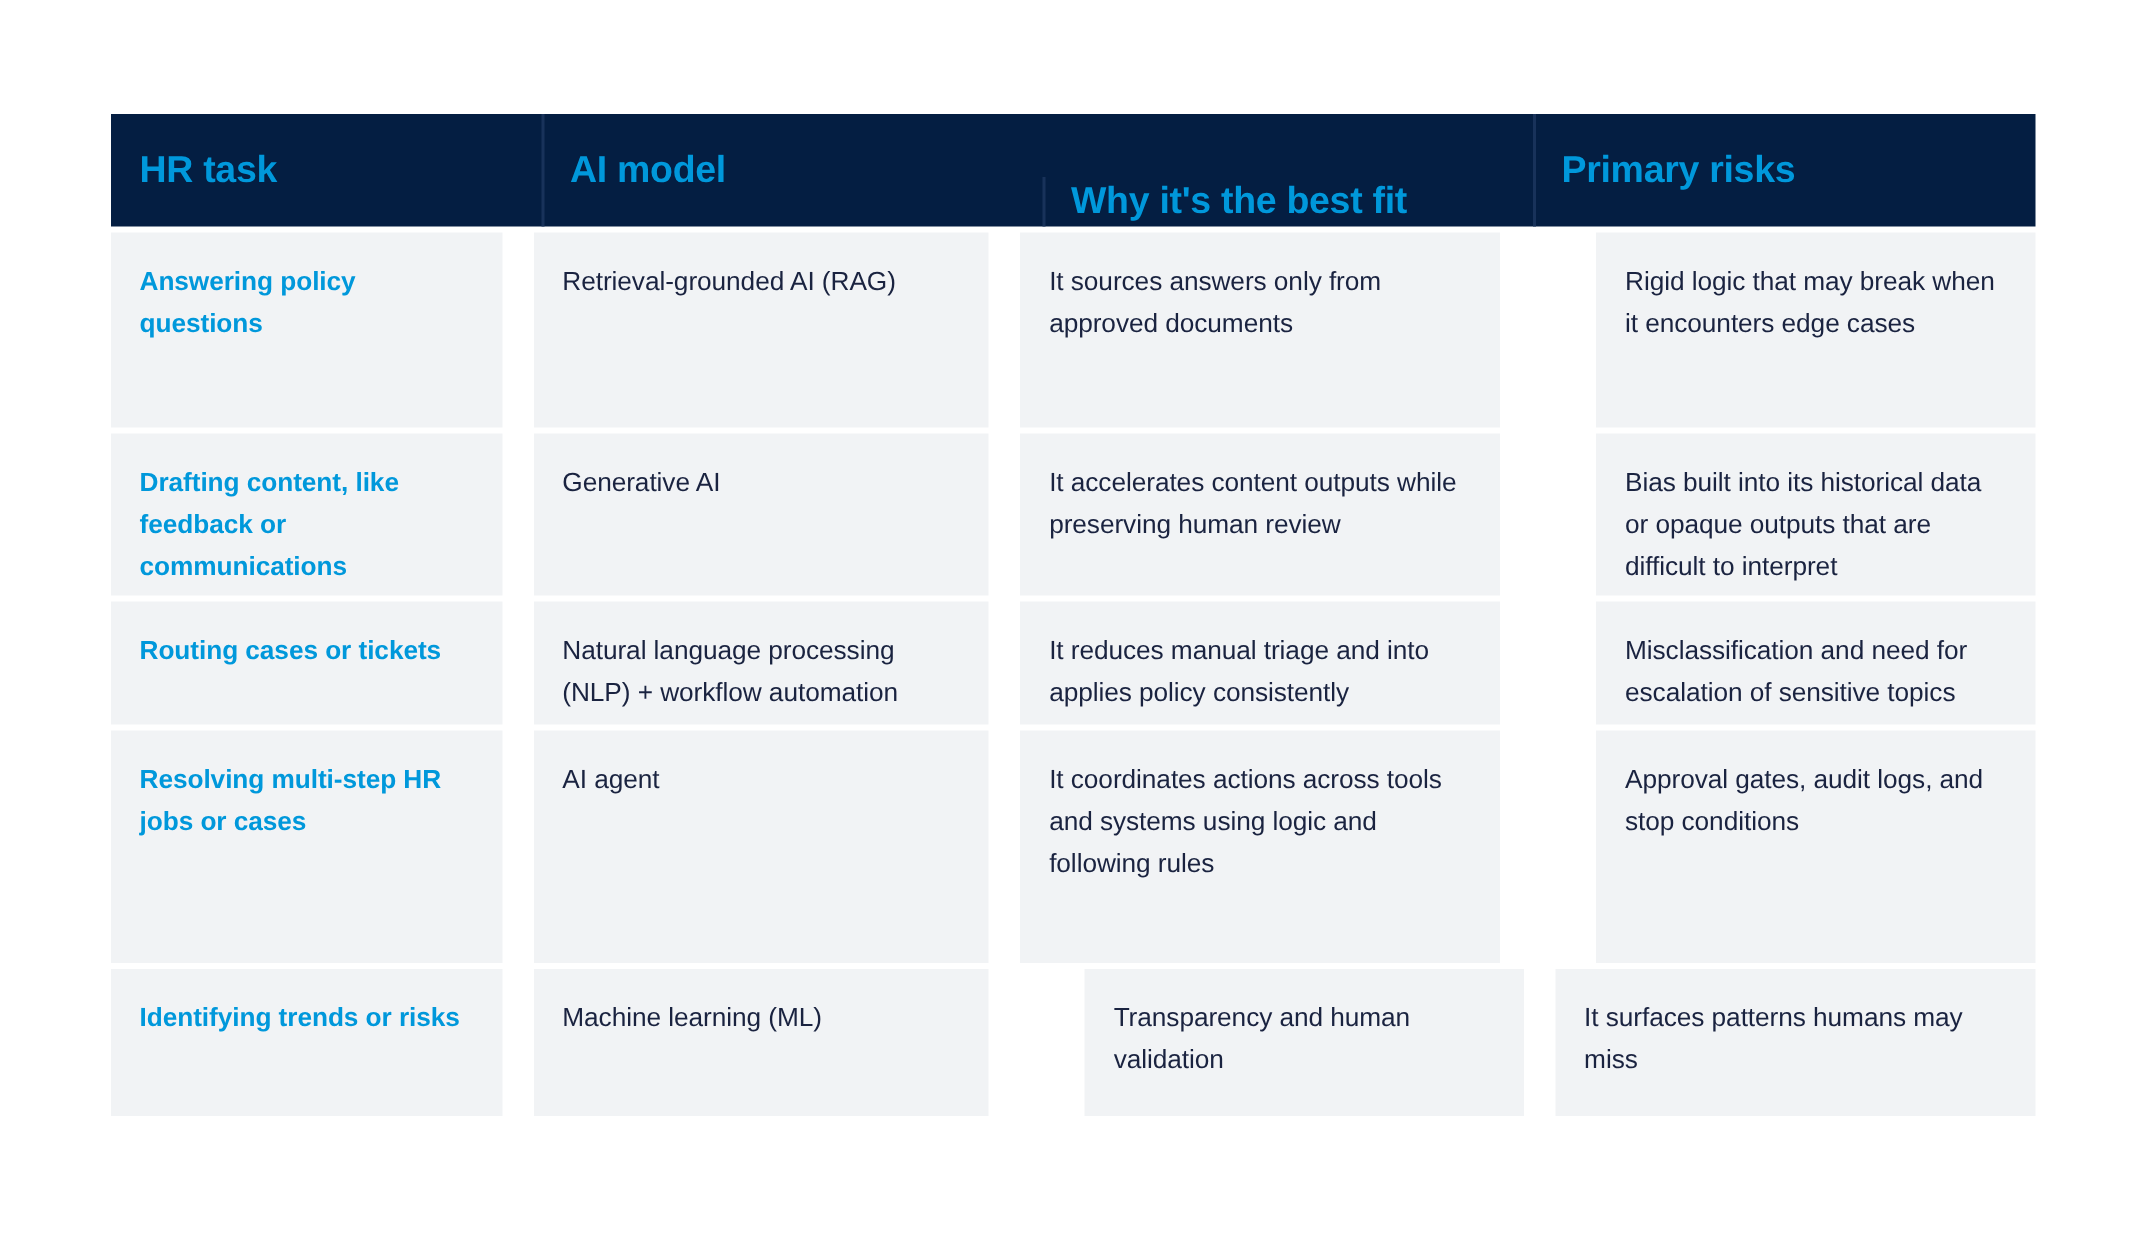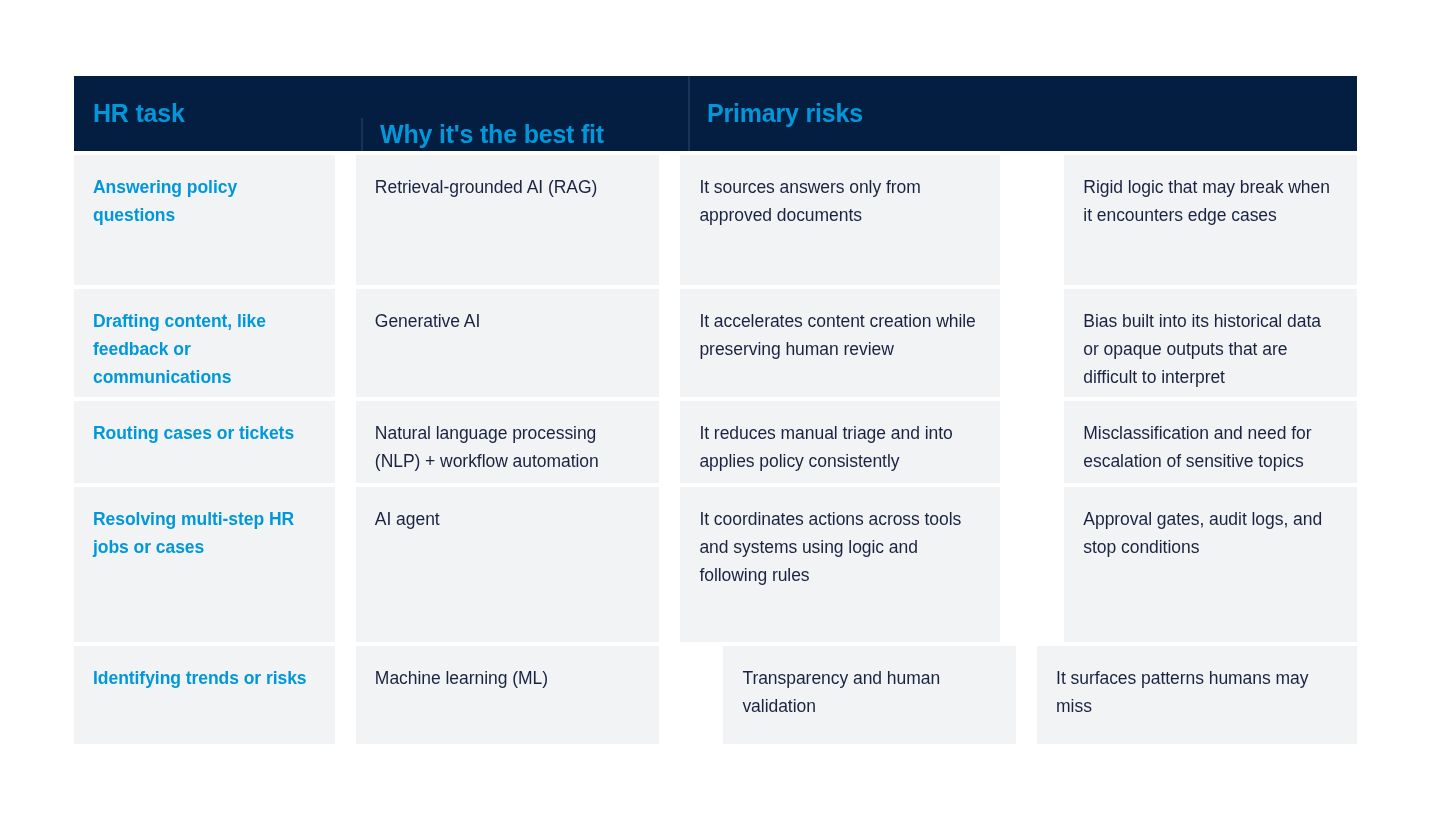--- a/index.html
+++ b/index.html
@@ -102,37 +102,38 @@
   .r5 .td { height: 98px; }
 </style>
 </head>
 <body>
 
 <div class="page">
   <div class="table-wrap">
 
     <div class="thead">
       <div class="th c1">HR task</div>
+      <div class="th c2">AI model</div>
       <div class="th c3">Why it's the best fit</div>
       <div class="th c4">Primary risks</div>
     </div>
 
     <div class="tbody">
 
       <div class="tr r1">
         <div class="td task c1">Answering policy questions</div>
         <div class="td c2">Retrieval-grounded AI (RAG)</div>
         <div class="td c3">It sources answers only from approved documents</div>
         <div class="td c4">Rigid logic that may break when it encounters edge cases</div>
       </div>
 
       <div class="tr r2">
         <div class="td task c1">Drafting content, like feedback or communications</div>
         <div class="td c2">Generative AI</div>
-        <div class="td c3">It accelerates content creation while preserving human review</div>
+        <div class="td c3">It accelerates content outputs while preserving human review</div>
         <div class="td c4">Bias built into its historical data or opaque outputs that are difficult to interpret</div>
       </div>
 
       <div class="tr r3">
         <div class="td task c1">Routing cases or tickets</div>
         <div class="td c2">Natural language processing (NLP) + workflow automation</div>
         <div class="td c3">It reduces manual triage and into applies policy consistently</div>
         <div class="td c4">Misclassification and need for escalation of sensitive topics</div>
       </div>
 

